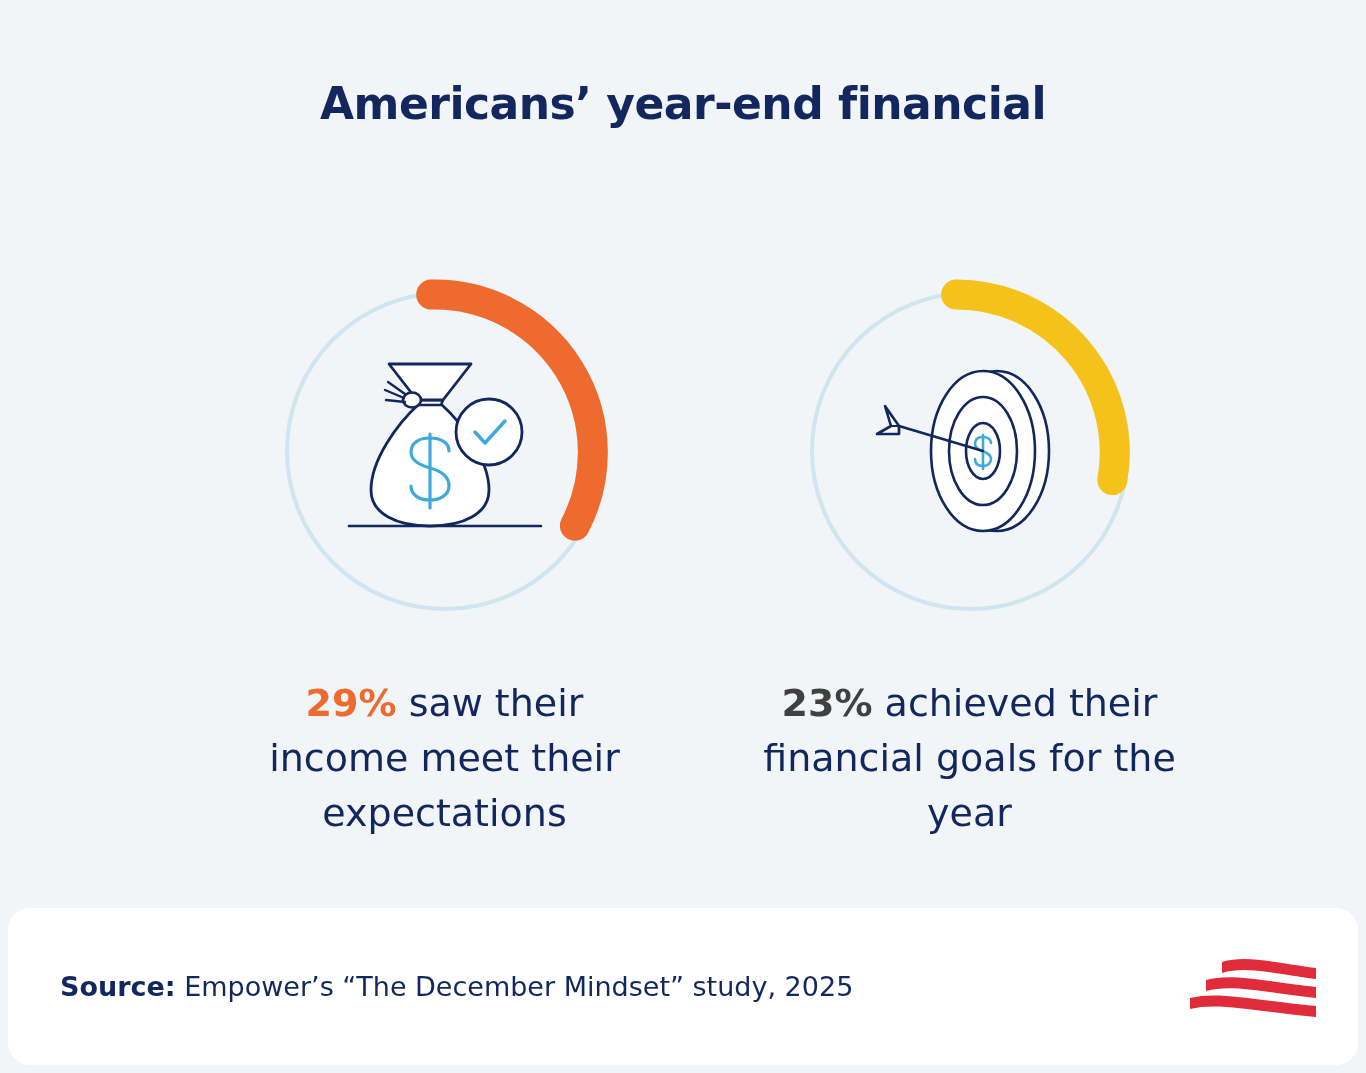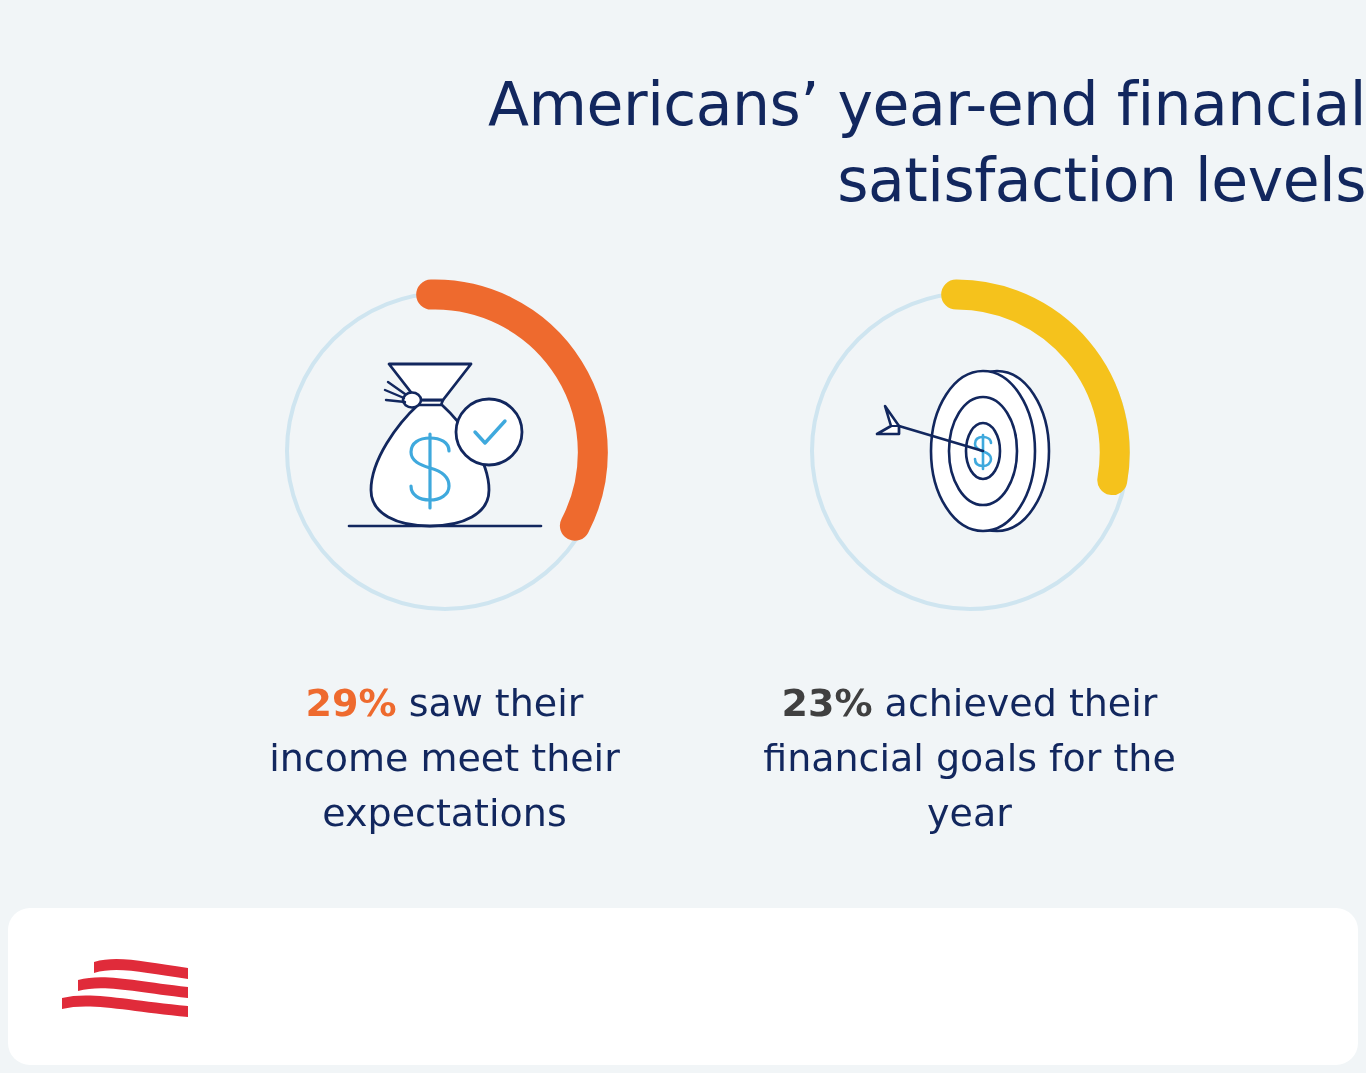--- a/index.html
+++ b/index.html
@@ -27,25 +27,24 @@
     position: absolute;
     top: 66px;
     left: 0;
     width: 1366px;
     text-align: center;
   }
   .title-line {
     display: block;
     color: #12275e;
     font-family: "DejaVu Sans", sans-serif;
-    font-weight: normal;
-    font-size: 60px;
+    font-weight: bold;
+    font-size: 44px;
     line-height: 76px;
     letter-spacing: -0.5px;
-    text-align: right;
   }
 
   
   .stats-row {
     position: absolute;
     top: 278px;
     left: 0;
     width: 1366px;
     display: flex;
     justify-content: center;
@@ -138,21 +137,20 @@
     letter-spacing: 0;
   }
 </style>
 </head>
 <body>
 
 <div class="infographic">
 
   <div class="title-block">
     <span class="title-line">Americans’ year-end financial</span>
-    <span class="title-line">satisfaction levels</span>
   </div>
 
   <div class="stats-row">
 
     <div class="stat-col">
       <div class="gauge">
         <svg width="346" height="346" viewBox="0 0 346 346">
           <circle cx="173" cy="173" r="158" fill="none" stroke="#cfe5f0" stroke-width="4"></circle>
 
           <path d="M 159.2 16.6 A 158 158 0 0 1 302.9 247.7" fill="none" stroke="#ee6a2e" stroke-width="30" stroke-linecap="round"></path>
@@ -222,20 +220,23 @@
         </div>
       </div>
       <div class="caption">
         <span class="pct pct-yellow">23%</span><span> achieved their financial goals for the year</span>
       </div>
     </div>
 
   </div>
 
   <div class="footer">
+    <div class="source-text">
+      <span class="src-label">Source:</span><span> Empower’s “The December Mindset” study, 2025</span>
+    </div>
     <div class="logo">
       <svg class="logo-waves" width="130" height="62" viewBox="0 0 130 62">
         <path d="M 34 6 C 58 -1, 84 6, 128 12 L 128 23 C 84 17, 58 10, 34 17 Z" fill="#e02b3a"></path>
         <path d="M 18 24 C 44 17, 74 25, 128 31 L 128 42 C 74 36, 44 28, 18 35 Z" fill="#e02b3a"></path>
         <path d="M 2 42 C 30 35, 66 44, 128 50 L 128 61 C 66 55, 30 46, 2 53 Z" fill="#e02b3a"></path>
       </svg>
     </div>
   </div>
 
 </div>

